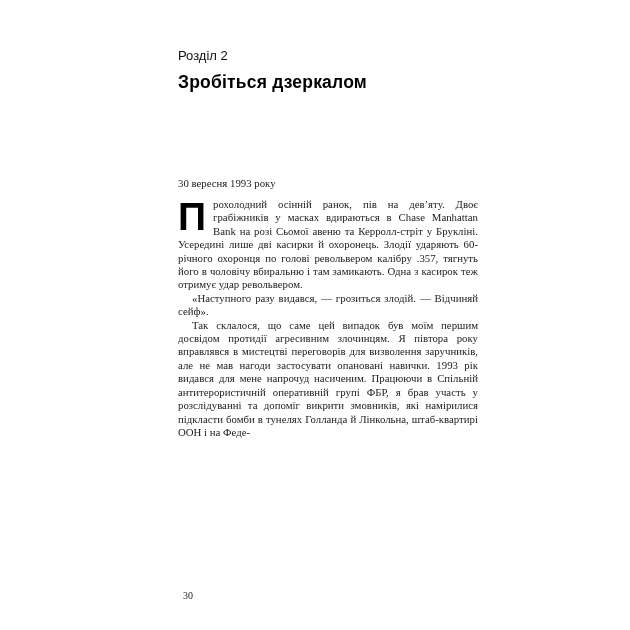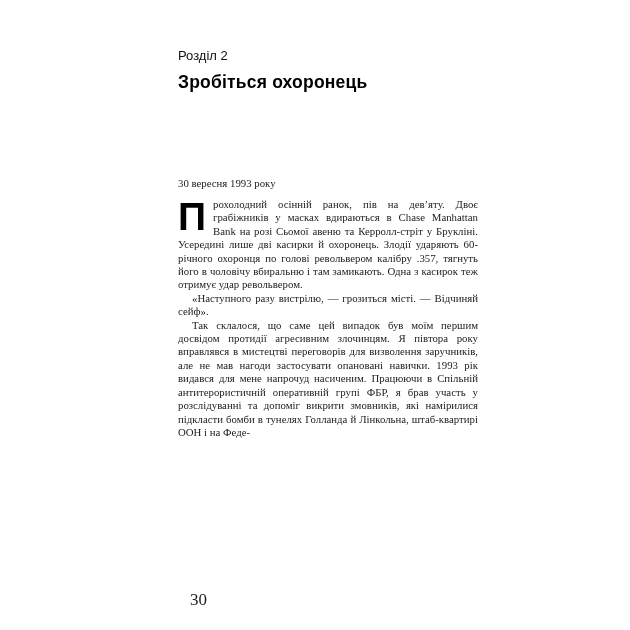--- a/index.html
+++ b/index.html
@@ -52,45 +52,45 @@
     font-weight: 700;
     font-size: 39px;
     line-height: 34px;
     padding: 2px 7px 0 0;
     color: #000000;
   }
   p.indent { text-indent: 14px; }
   p.section-start { margin-top: 26px; }
   .page-number {
     position: absolute;
-    left: 190px; top: 590px;
-    font-size: 17px;
+    left: 183px; top: 590px;
+    font-size: 10px;
     color: #1c1c1c;
   }
 </style>
 </head>
 <body>
 
 <div class="page">
   <div class="content">
 
     <div class="chapter-label">Розділ 2</div>
 
-    <h1 class="chapter-title">Зробіться охоронець</h1>
+    <h1 class="chapter-title">Зробіться дзеркалом</h1>
 
     <div class="date-line">30 вересня 1993 року</div>
 
     <div class="body-text">
 
       <p class="first">
         <span class="dropcap">П</span><span>рохолодний осінній ранок, пів на дев’яту. Двоє грабіжників у масках вдираються в Chase Manhattan Bank на розі Сьомої авеню та Керролл-стріт у Брукліні. Усередині лише дві касирки й охоронець. Злодії ударяють 60-річного охоронця по голові револьвером калібру .357, тягнуть його в чоловічу вбиральню і там замикають. Одна з касирок теж отримує удар револьвером.</span>
       </p>
 
 
-      <p class="indent">«Наступного разу вистрілю, — грозиться місті. — Відчиняй сейф».</p>
+      <p class="indent">«Наступного разу видався, — грозиться злодій. — Відчиняй сейф».</p>
 
 
       <p class="indent">Так склалося, що саме цей випадок був моїм першим досвідом протидії агресивним злочинцям. Я півтора року вправлявся в мистецтві переговорів для визволення заручників, але не мав нагоди застосувати опановані навички. 1993 рік видався для мене напрочуд насиченим. Працюючи в Спільній антитерористичній оперативній групі ФБР, я брав участь у розслідуванні та допоміг викрити змовників, які намірилися підкласти бомби в тунелях Голланда й Лінкольна, штаб-квартирі ООН і на Феде-</p>
 
     </div>
   </div>
 
   <div class="page-number">30</div>
 </div>
 

